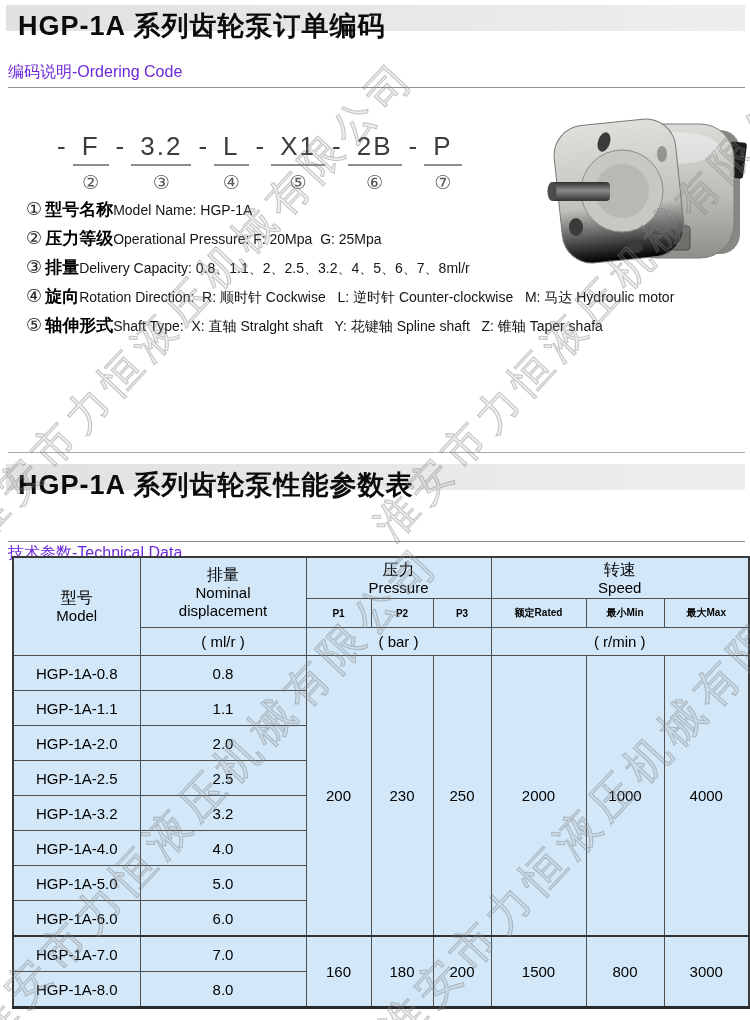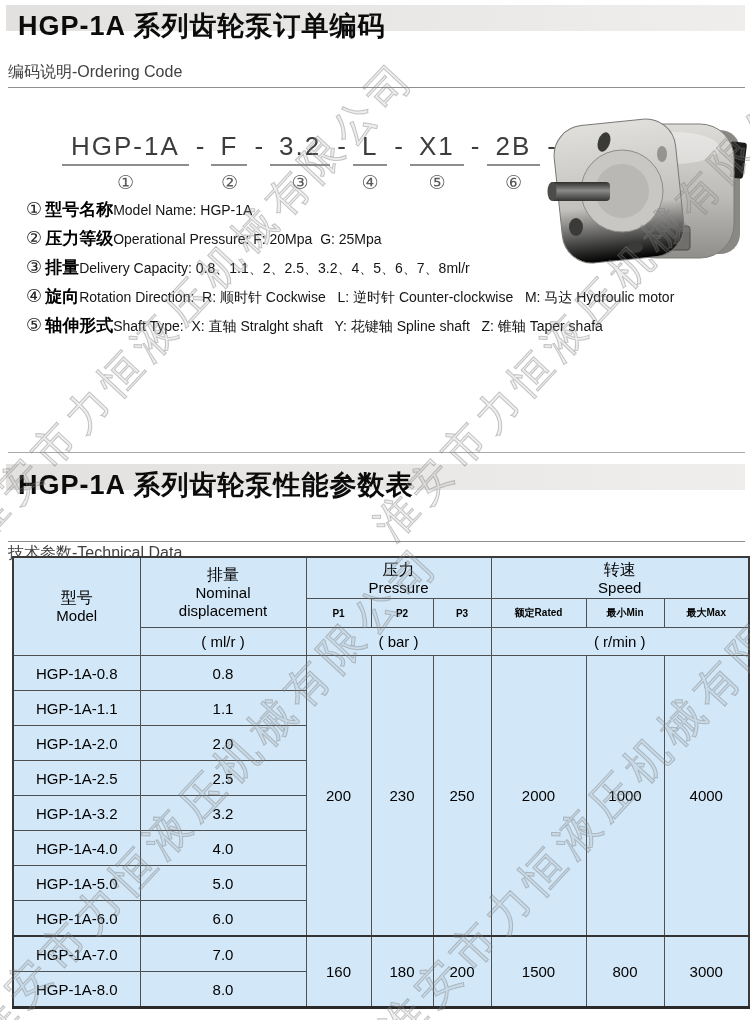--- a/index.html
+++ b/index.html
@@ -3,21 +3,21 @@
 <meta charset="utf-8">
 <style>
   html,body{margin:0;padding:0;}
   body{width:750px;height:1020px;position:relative;overflow:hidden;background:#ffffff;
        font-family:"Liberation Sans","DejaVu Sans",sans-serif;color:#111;}
   .abs{position:absolute;}
 
   
   .titlebar{left:6px;width:739px;height:26px;background:linear-gradient(90deg,#e2e1df 0%,#e9e8e6 55%,#efeeec 100%);}
   .titlebar .t{font-size:27px;font-weight:bold;color:#0b0b0b;padding:3px 0 0 12px;letter-spacing:1px;white-space:nowrap;}
-  .subttl{font-size:16px;color:#404040;left:8px;white-space:nowrap;}
+  .subttl{font-size:16px;color:#6d28d9;left:8px;white-space:nowrap;}
   .hline{left:8px;width:737px;height:1px;background:#8f8f8f;}
 
   
   .code-row{left:56px;top:131px;display:flex;align-items:flex-start;font-size:26px;color:#3d3d3d;}
   .code-seg{display:flex;flex-direction:column;align-items:center;margin:0 6px;}
   .code-seg .txt{border-bottom:2px solid #8d8d8d;padding:0 9px 2px;letter-spacing:2px;white-space:nowrap;}
   .code-seg .mark{margin-top:7px;font-size:19px;color:#5a5a5a;line-height:1;}
   .code-dash{padding:0 1px;margin-top:0;}
 
   
@@ -55,24 +55,20 @@
 <div class="abs wm big" style="left:205px;top:795px;">淮安市力恒液压机械有限公司</div>
 <div class="abs wm big" style="left:615px;top:795px;">淮安市力恒液压机械有限公司</div>
 
 <div class="abs titlebar" style="top:5px;">
   <div class="t">HGP-1A 系列齿轮泵订单编码</div>
 </div>
 <div class="abs subttl" style="top:62px;">编码说明-Ordering Code</div>
 <div class="abs hline" style="top:87px;"></div>
 
 <div class="abs code-row">
-  <div class="code-seg">
-    <span class="txt">HGP-1A</span>
-    <span class="mark">①</span>
-  </div>
   <div class="code-dash">-</div>
   <div class="code-seg">
     <span class="txt">F</span>
     <span class="mark">②</span>
   </div>
   <div class="code-dash">-</div>
   <div class="code-seg">
     <span class="txt">3.2</span>
     <span class="mark">③</span>
   </div>

